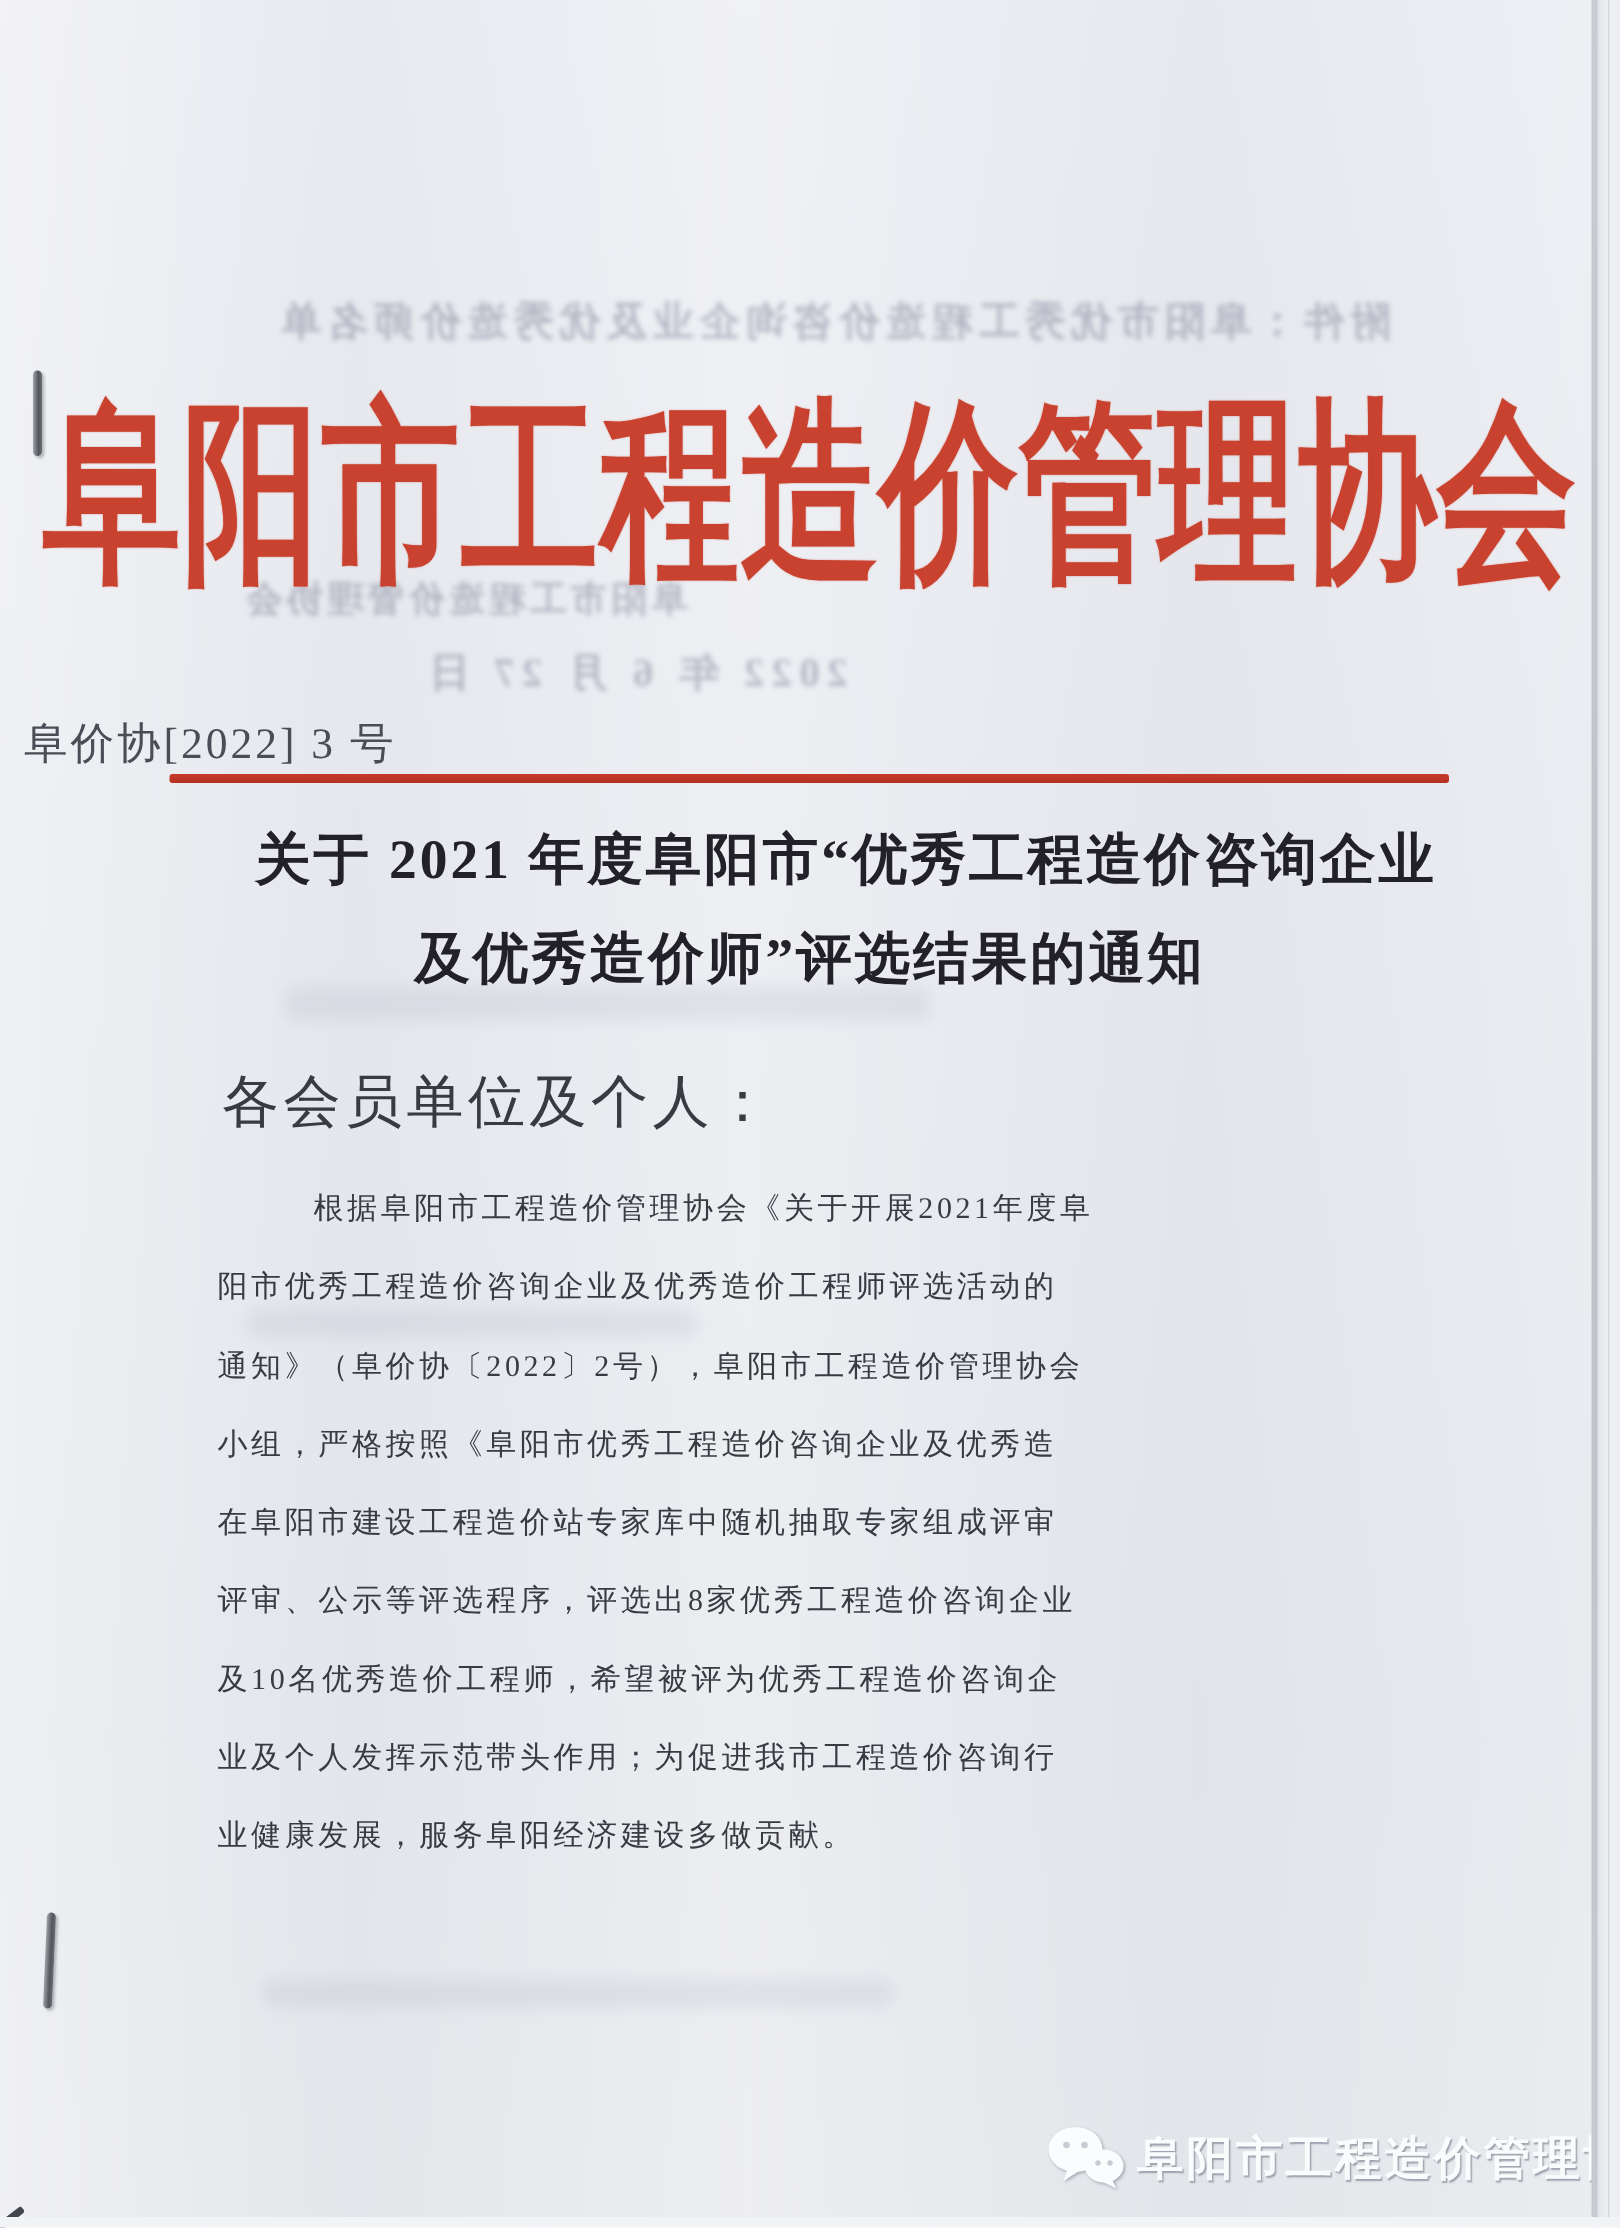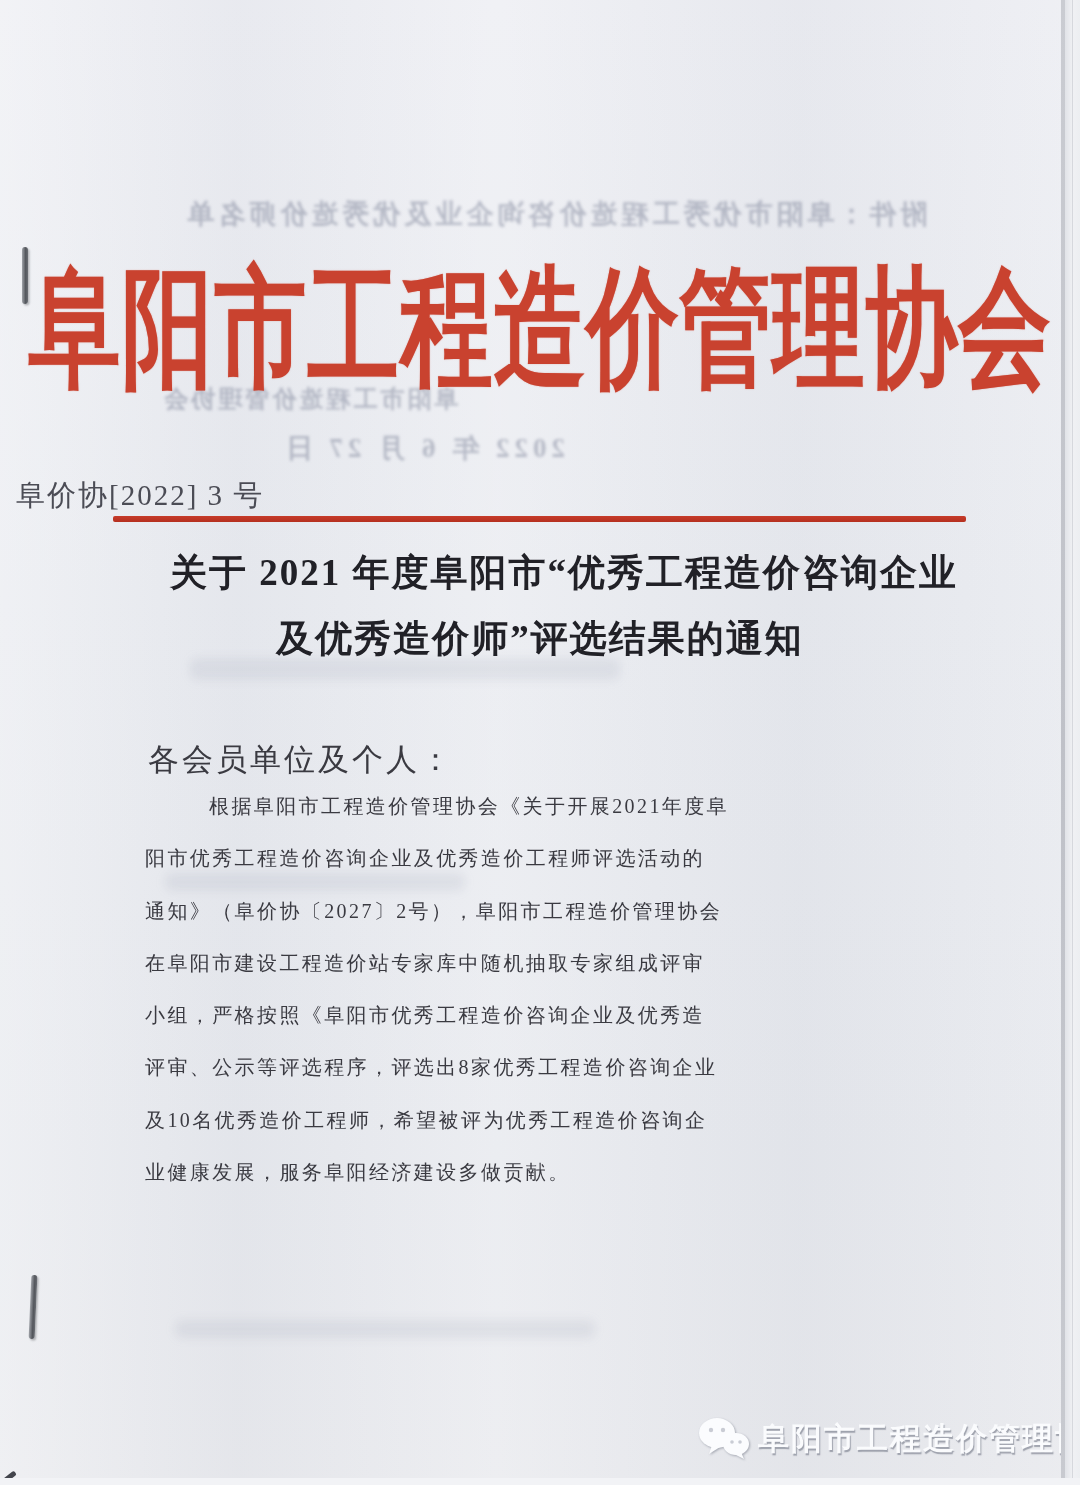--- a/index.html
+++ b/index.html
@@ -59,21 +59,21 @@
     background:linear-gradient(180deg,#c63b2a,#b5301f); border-radius:2px; }
 
   
   .notice-title { position:absolute; left:0; width:100%; text-align:center;
     font-size:37px; font-weight:bold; color:#212127; letter-spacing:2px;
     white-space:nowrap; }
   .notice-title-1 { top:548px;padding-left:48px; }
   .notice-title-2 { top:614px; }
 
   
-  .salutation { position:absolute; top:739px; left:148px; font-size:31px;
+  .salutation { position:absolute; top:709px; left:148px; font-size:38px;
     color:#3a3a41; letter-spacing:3px; white-space:nowrap; }
   .body-text { position:absolute; top:780px; left:145px; width:790px; }
   .body-line { height:52.3px; line-height:52.3px; font-size:20px; color:#3a3a41;
     letter-spacing:2.4px; white-space:nowrap; }
   .body-line.indent { text-indent:64px; }
 
   
   .footer { position:absolute; top:1416px; left:698px; display:flex; align-items:center; }
   .wechat-icon { width:52px; height:46px; margin-right:8px;
     filter:drop-shadow(1px 1.5px 1px rgba(110,115,130,.55)); }
@@ -99,25 +99,26 @@
   <div class="red-rule"></div>
 
   <div class="notice-title notice-title-1">关于 2021 年度阜阳市“优秀工程造价咨询企业</div>
   <div class="notice-title notice-title-2">及优秀造价师”评选结果的通知</div>
 
   <div class="salutation">各会员单位及个人：</div>
 
   <div class="body-text">
     <div class="body-line indent">根据阜阳市工程造价管理协会《关于开展2021年度阜</div>
     <div class="body-line">阳市优秀工程造价咨询企业及优秀造价工程师评选活动的</div>
-    <div class="body-line">通知》（阜价协〔2027〕2号），阜阳市工程造价管理协会</div>
+    <div class="body-line">通知》（阜价协〔2022〕2号），阜阳市工程造价管理协会</div>
+    <div class="body-line">小组，严格按照《阜阳市优秀工程造价咨询企业及优秀造</div>
     <div class="body-line">在阜阳市建设工程造价站专家库中随机抽取专家组成评审</div>
-    <div class="body-line">小组，严格按照《阜阳市优秀工程造价咨询企业及优秀造</div>
     <div class="body-line">评审、公示等评选程序，评选出8家优秀工程造价咨询企业</div>
     <div class="body-line">及10名优秀造价工程师，希望被评为优秀工程造价咨询企</div>
+    <div class="body-line">业及个人发挥示范带头作用；为促进我市工程造价咨询行</div>
     <div class="body-line">业健康发展，服务阜阳经济建设多做贡献。</div>
   </div>
 
   <div class="footer">
     <svg class="wechat-icon" viewBox="0 0 52 46" xmlns="http://www.w3.org/2000/svg">
       <ellipse cx="19" cy="17" rx="18" ry="15" fill="#fbfcfe"></ellipse>
       <path d="M14 29 L11 38 L22 31 Z" fill="#fbfcfe"></path>
       <ellipse cx="38" cy="28" rx="13" ry="11" fill="#fbfcfe"></ellipse>
       <path d="M43 36 L46 43 L36 38 Z" fill="#fbfcfe"></path>
       <circle cx="13" cy="14" r="2.2" fill="#c9ccd4"></circle>

